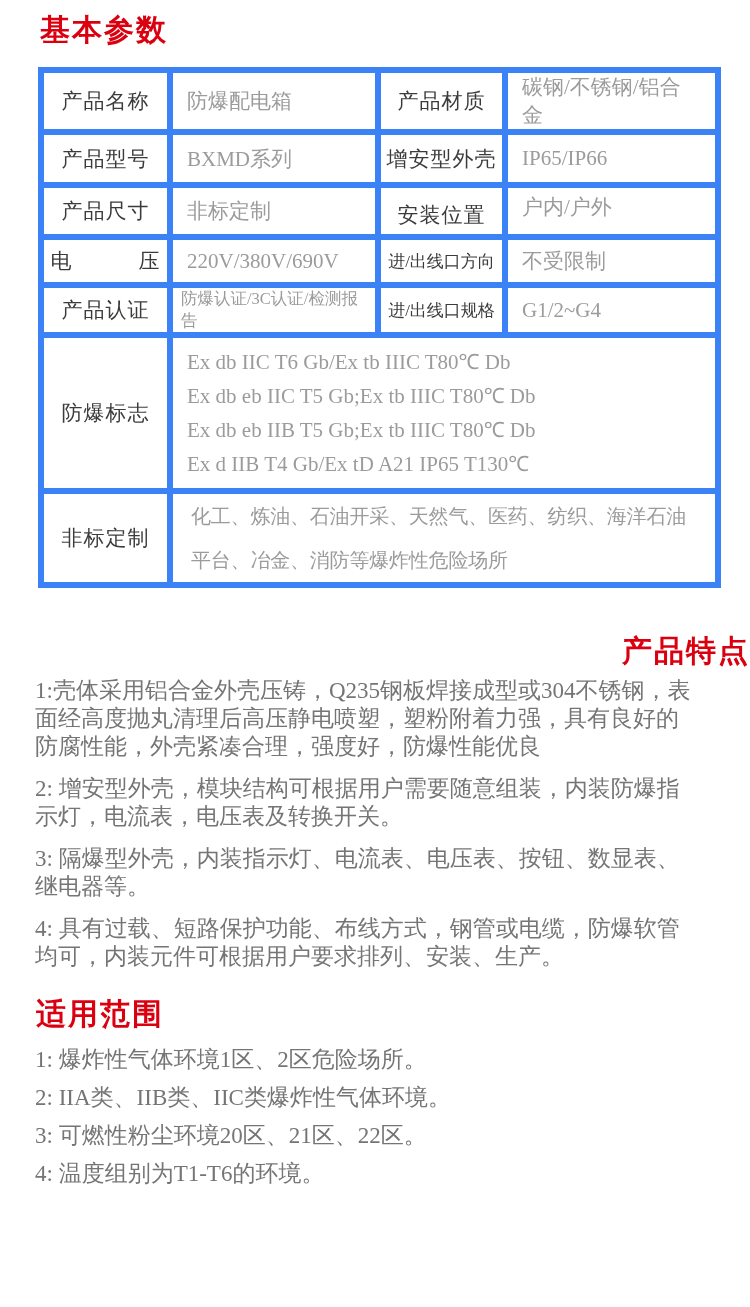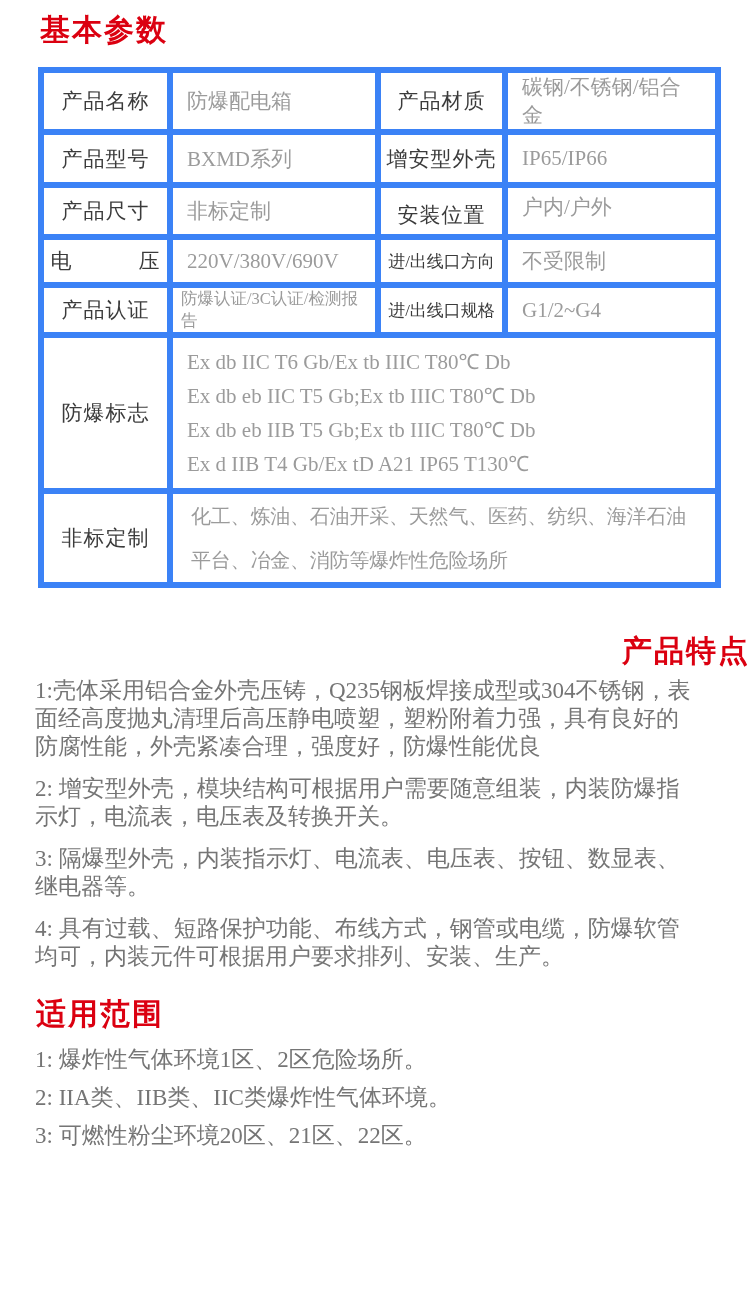--- a/index.html
+++ b/index.html
@@ -154,15 +154,16 @@
   <p class="para first">1:壳体采用铝合金外壳压铸，Q235钢板焊接成型或304不锈钢，表面经高度抛丸清理后高压静电喷塑，塑粉附着力强，具有良好的防腐性能，外壳紧凑合理，强度好，防爆性能优良</p>
   <p class="para">2: 增安型外壳，模块结构可根据用户需要随意组装，内装防爆指示灯，电流表，电压表及转换开关。</p>
   <p class="para">3: 隔爆型外壳，内装指示灯、电流表、电压表、按钮、数显表、继电器等。</p>
   <p class="para">4: 具有过载、短路保护功能、布线方式，钢管或电缆，防爆软管均可，内装元件可根据用户要求排列、安装、生产。</p>
 
   <h2 class="sec-title title-scope">适用范围</h2>
   <div class="scope-list">
     <div class="scope-item">1: 爆炸性气体环境1区、2区危险场所。</div>
     <div class="scope-item">2: IIA类、IIB类、IIC类爆炸性气体环境。</div>
     <div class="scope-item">3: 可燃性粉尘环境20区、21区、22区。</div>
+    <div class="scope-item">4: 温度组别为T1-T6的环境。</div>
   </div>
 
 </div>
 
 </body></html>

